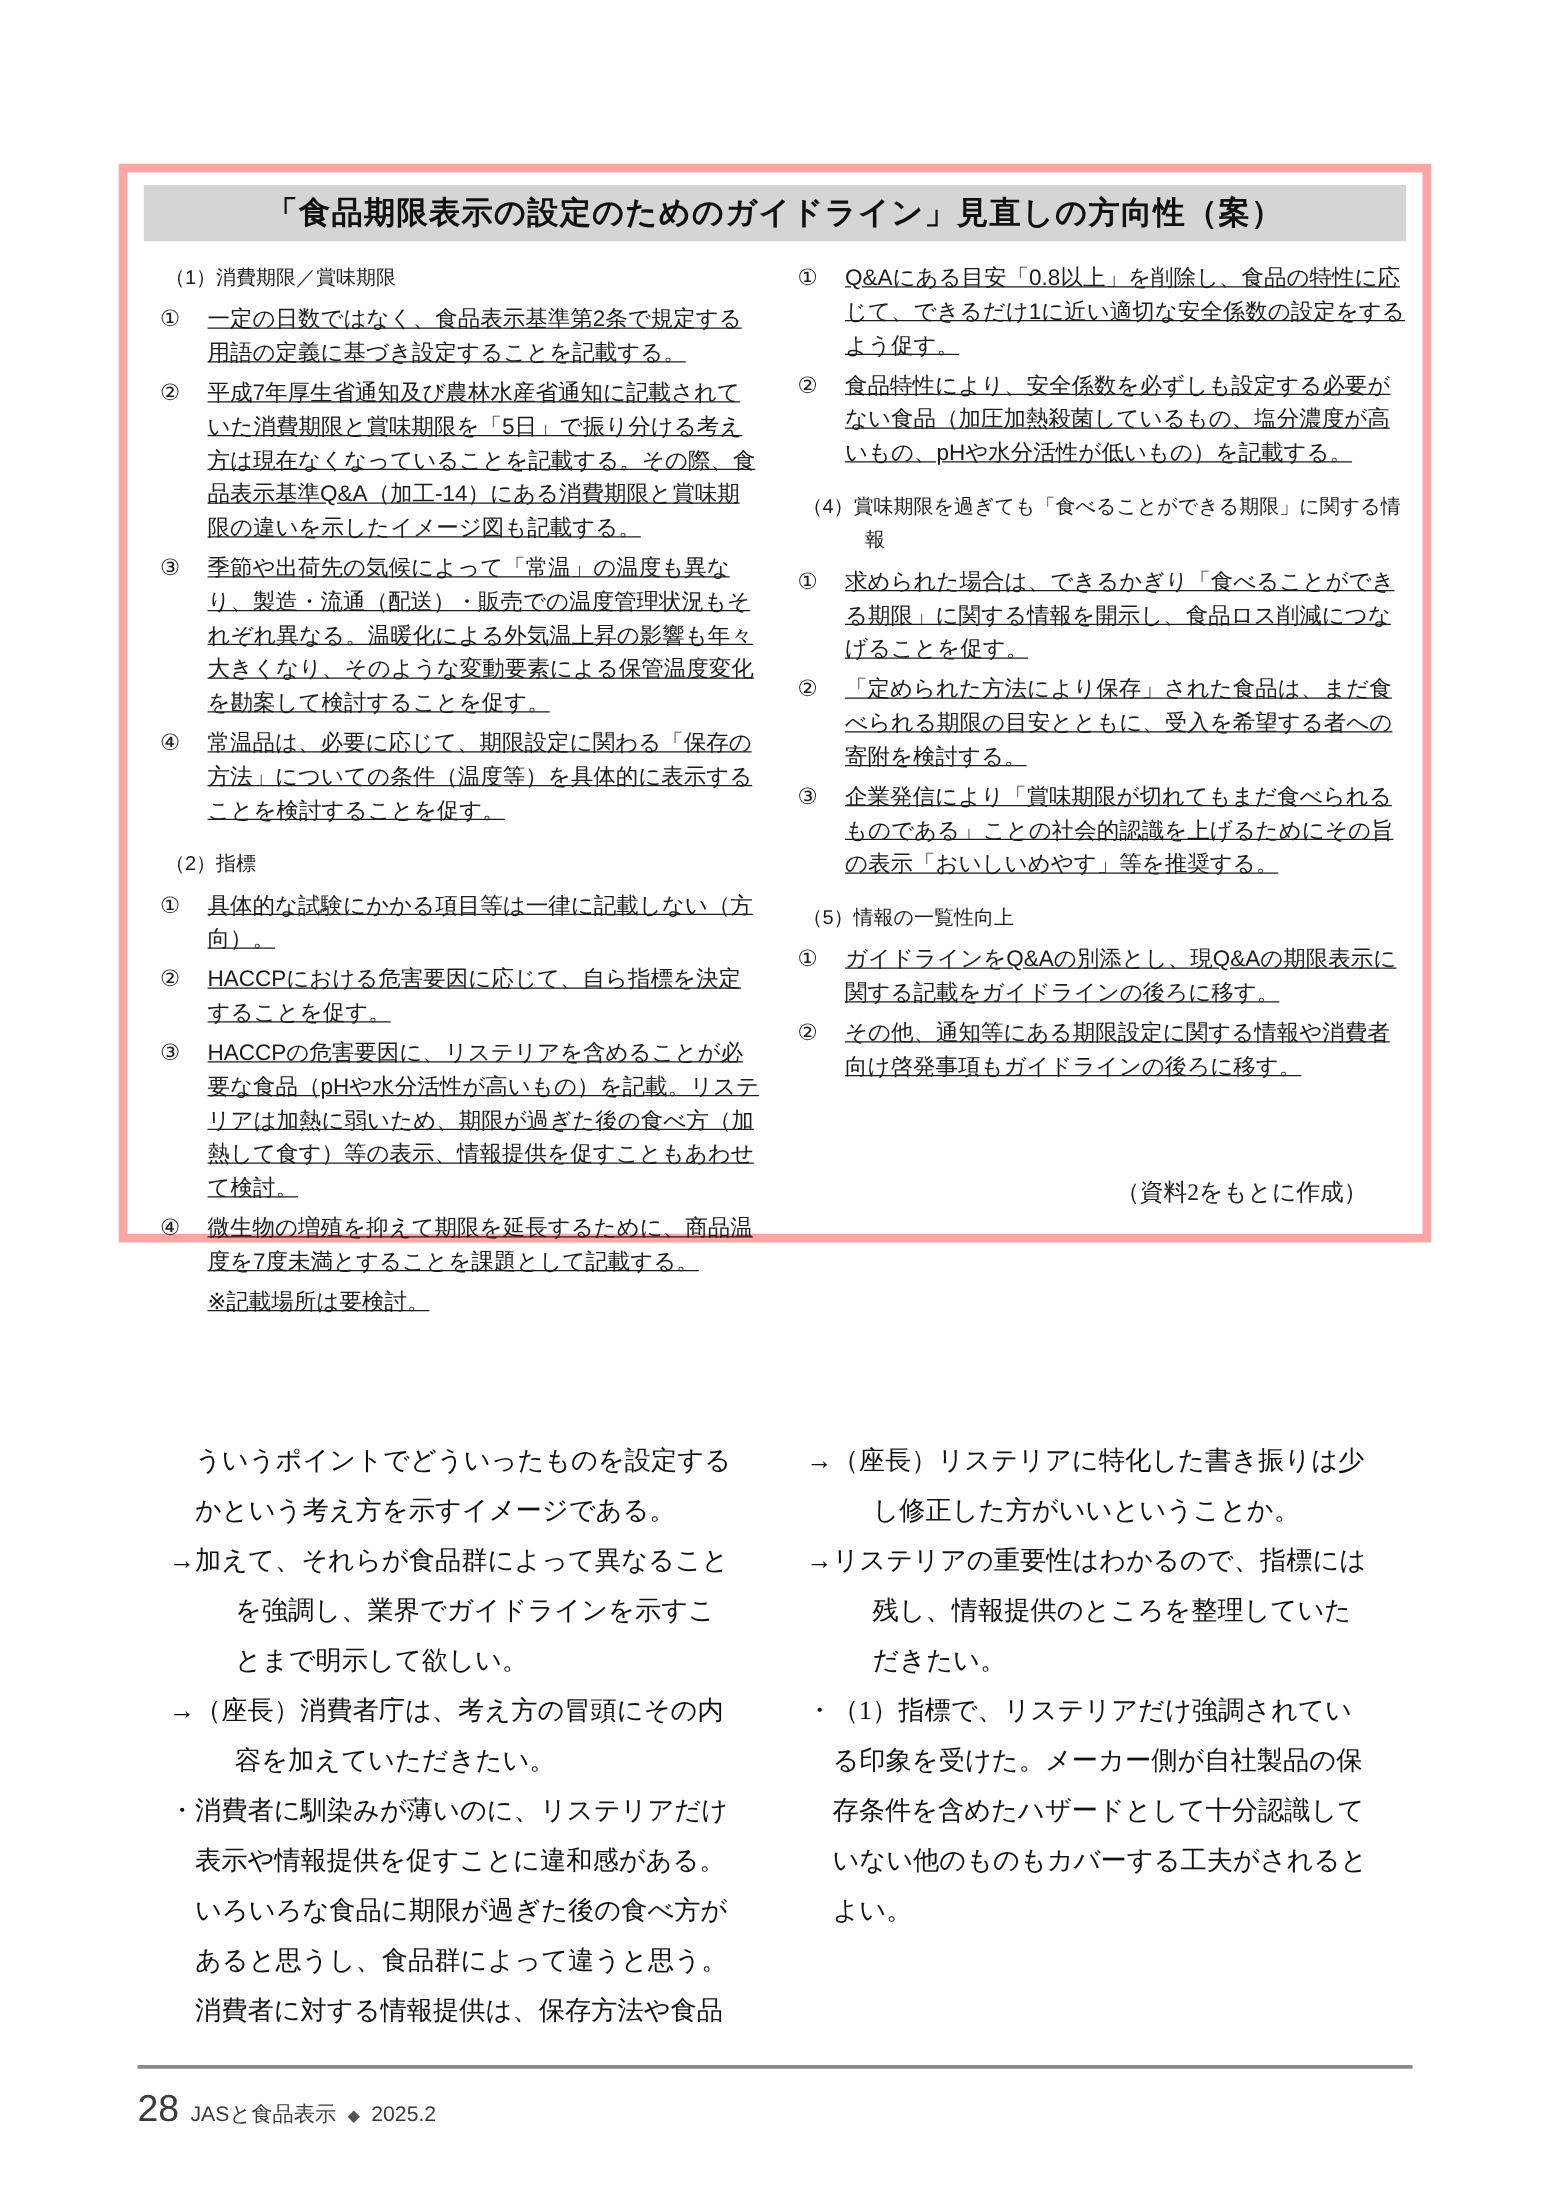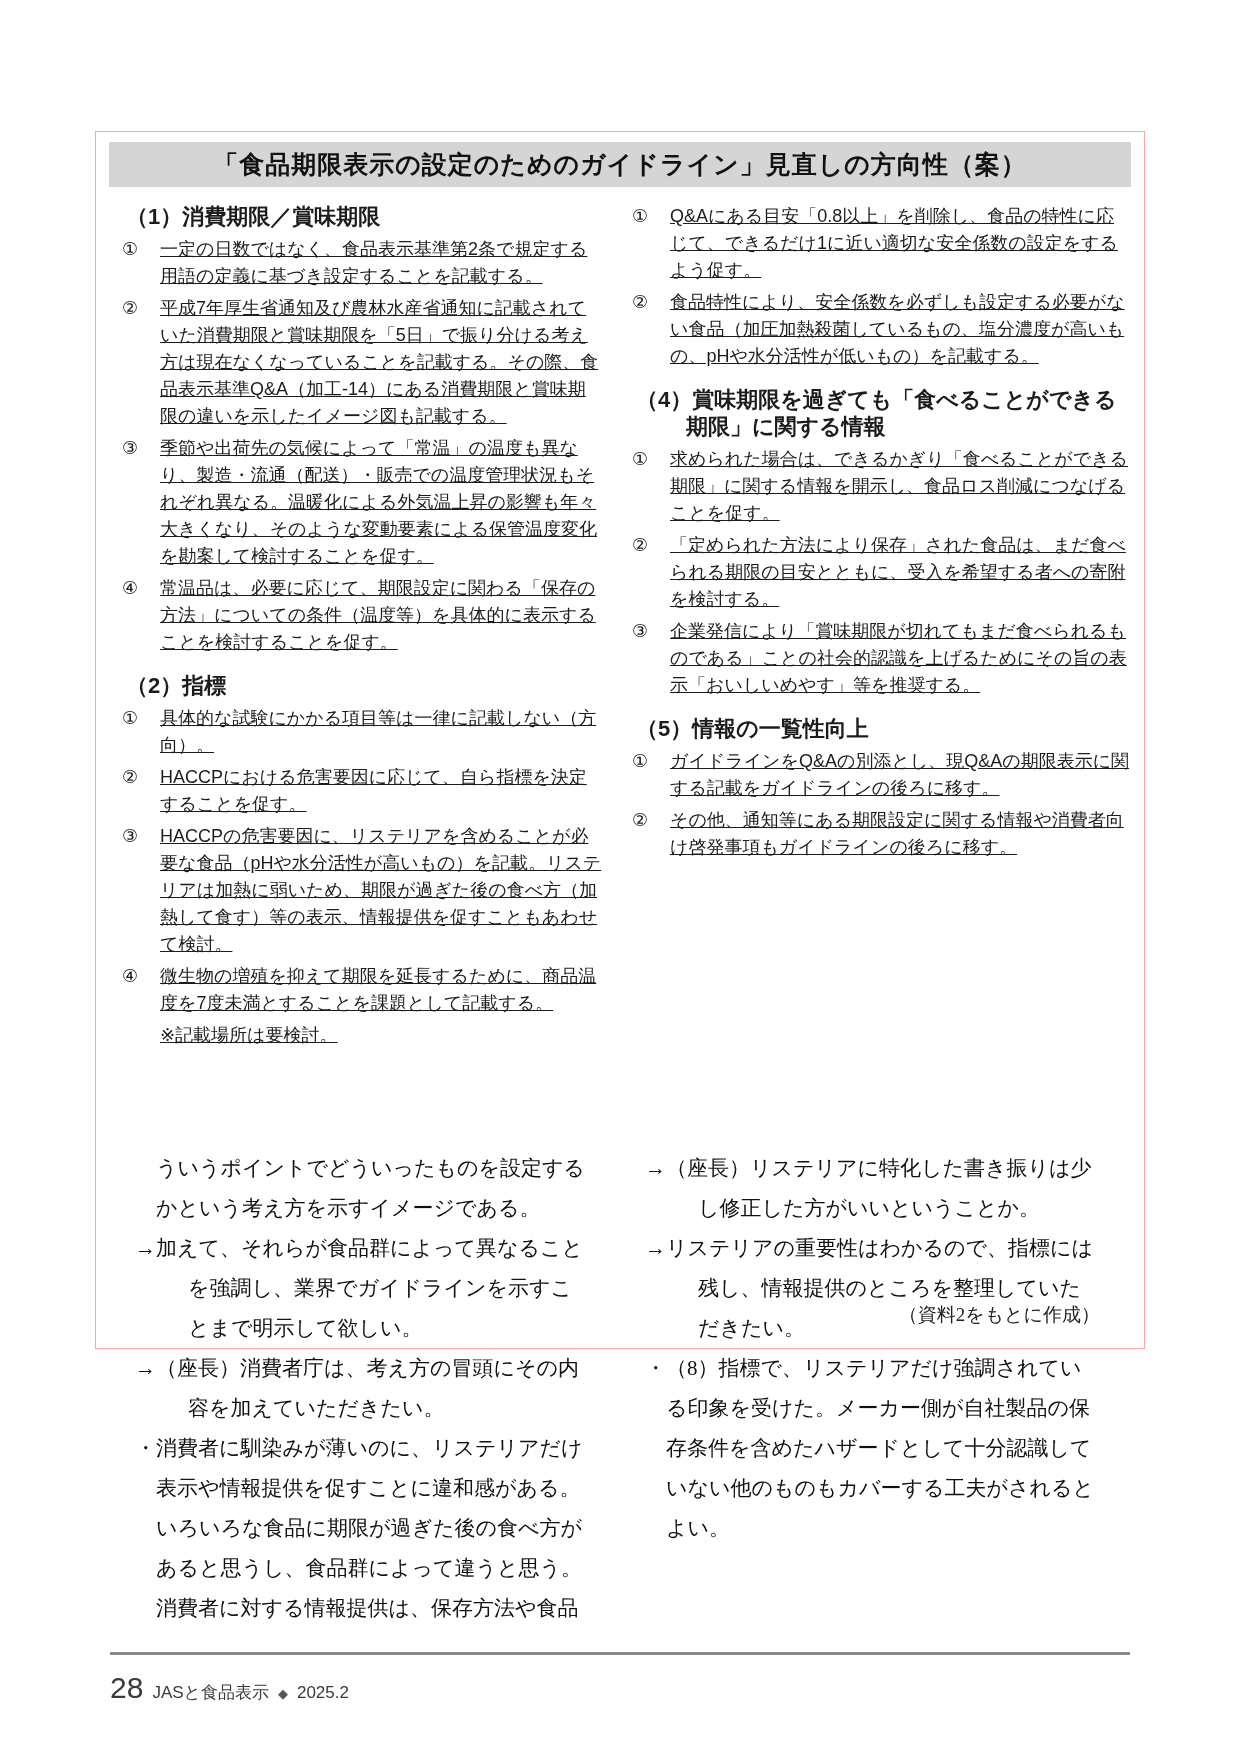--- a/index.html
+++ b/index.html
@@ -5,34 +5,34 @@
   * { margin:0; padding:0; box-sizing:border-box; }
   html, body { background:#ffffff; }
   .page {
     position:relative; width:1241px; height:1754px; margin:0 auto;
     background:#ffffff; color:#1c1c1c; overflow:hidden;
     font-family:"Liberation Sans","DejaVu Sans",sans-serif;
   }
 
   
   .gbox {
-    position:absolute; left:95px; top:131px; width:1050px; height:1218px;
-    border:1px solid #fca5a5; background:#ffffff;
+    position:absolute; left:95px; top:131px; width:1050px; height:863px;
+    border:7px solid #fca5a5; background:#ffffff;
   }
   .gbox-title {
     margin:10px 13px 0 13px; background:#d5d5d5; height:45px;
     text-align:center; font-weight:bold; font-size:25px; line-height:45px;
     letter-spacing:1px; color:#111;
   }
   .gbox-cols { display:flex; padding:16px 12px 0 26px; gap:30px; }
   .gcol-left  { flex:0 0 480px; }
   .gcol-right { flex:1; min-width:0; }
 
   .sec + .sec { margin-top:16px; }
-  .sec-h { font-size:22px; font-weight:bold; line-height:27px; margin:0 0 6px 4px; }
+  .sec-h { font-size:16px; font-weight:normal; line-height:27px; margin:0 0 6px 4px; }
   .sec-h.hang { padding-left:50px; text-indent:-50px; }
   .item { display:flex; margin-bottom:5px; font-size:18px; line-height:27px; }
   .item .mk { flex:0 0 38px; }
   .item .tx { flex:1; min-width:0;text-decoration:underline; }
 
   .gbox-note {
     position:absolute; right:44px; bottom:20px;
     font-family:"Liberation Serif","DejaVu Serif",serif; font-size:19px; color:#222;
   }
 
@@ -167,21 +167,21 @@
   <div class="minutes">
     <div class="mcol mcol-left">
       <p class="para cont">ういうポイントでどういったものを設定するかという考え方を示すイメージである。</p>
       <p class="para arrow">→加えて、それらが食品群によって異なることを強調し、業界でガイドラインを示すことまで明示して欲しい。</p>
       <p class="para arrow">→（座長）消費者庁は、考え方の冒頭にその内容を加えていただきたい。</p>
       <p class="para bullet">・消費者に馴染みが薄いのに、リステリアだけ表示や情報提供を促すことに違和感がある。いろいろな食品に期限が過ぎた後の食べ方があると思うし、食品群によって違うと思う。消費者に対する情報提供は、保存方法や食品</p>
     </div>
     <div class="mcol mcol-right">
       <p class="para arrow">→（座長）リステリアに特化した書き振りは少し修正した方がいいということか。</p>
       <p class="para arrow">→リステリアの重要性はわかるので、指標には残し、情報提供のところを整理していただきたい。</p>
-      <p class="para bullet">・（8）指標で、リステリアだけ強調されている印象を受けた。メーカー側が自社製品の保存条件を含めたハザードとして十分認識していない他のものもカバーする工夫がされるとよい。</p>
+      <p class="para bullet">・（1）指標で、リステリアだけ強調されている印象を受けた。メーカー側が自社製品の保存条件を含めたハザードとして十分認識していない他のものもカバーする工夫がされるとよい。</p>
     </div>
   </div>
 
   <div class="footer-rule"></div>
   <div class="footer">
     <span class="pg">28</span>
     <span class="jt">JASと食品表示</span>
     <span class="sep">◆</span>
     <span class="iss">2025.2</span>
   </div>

